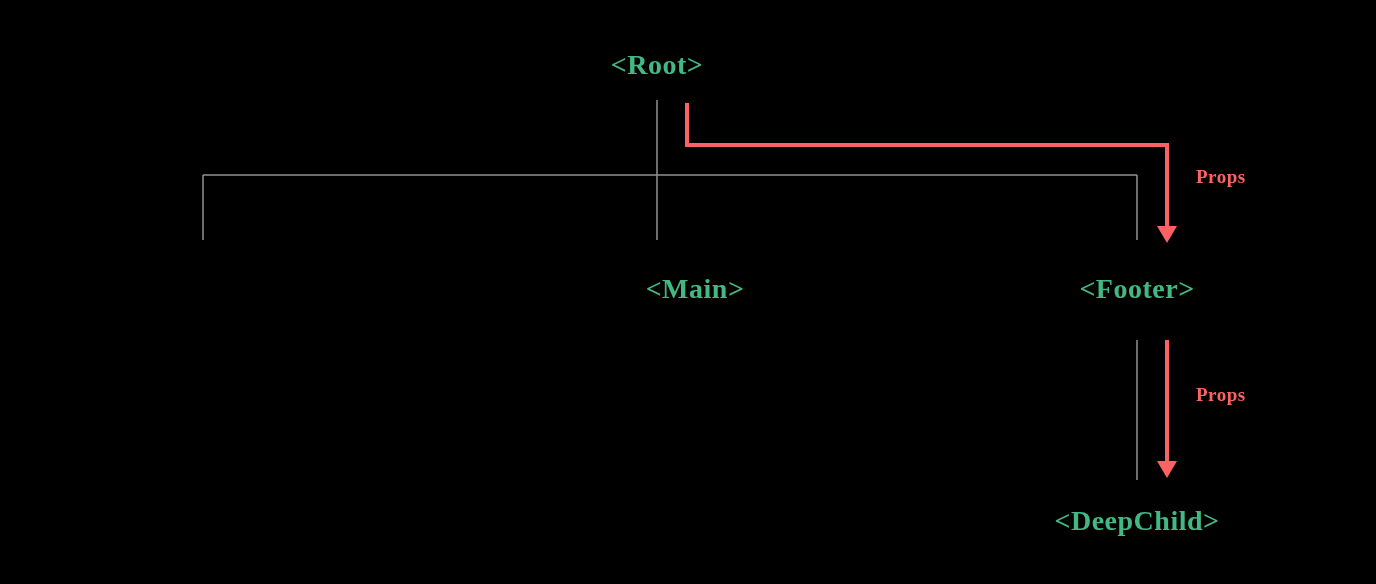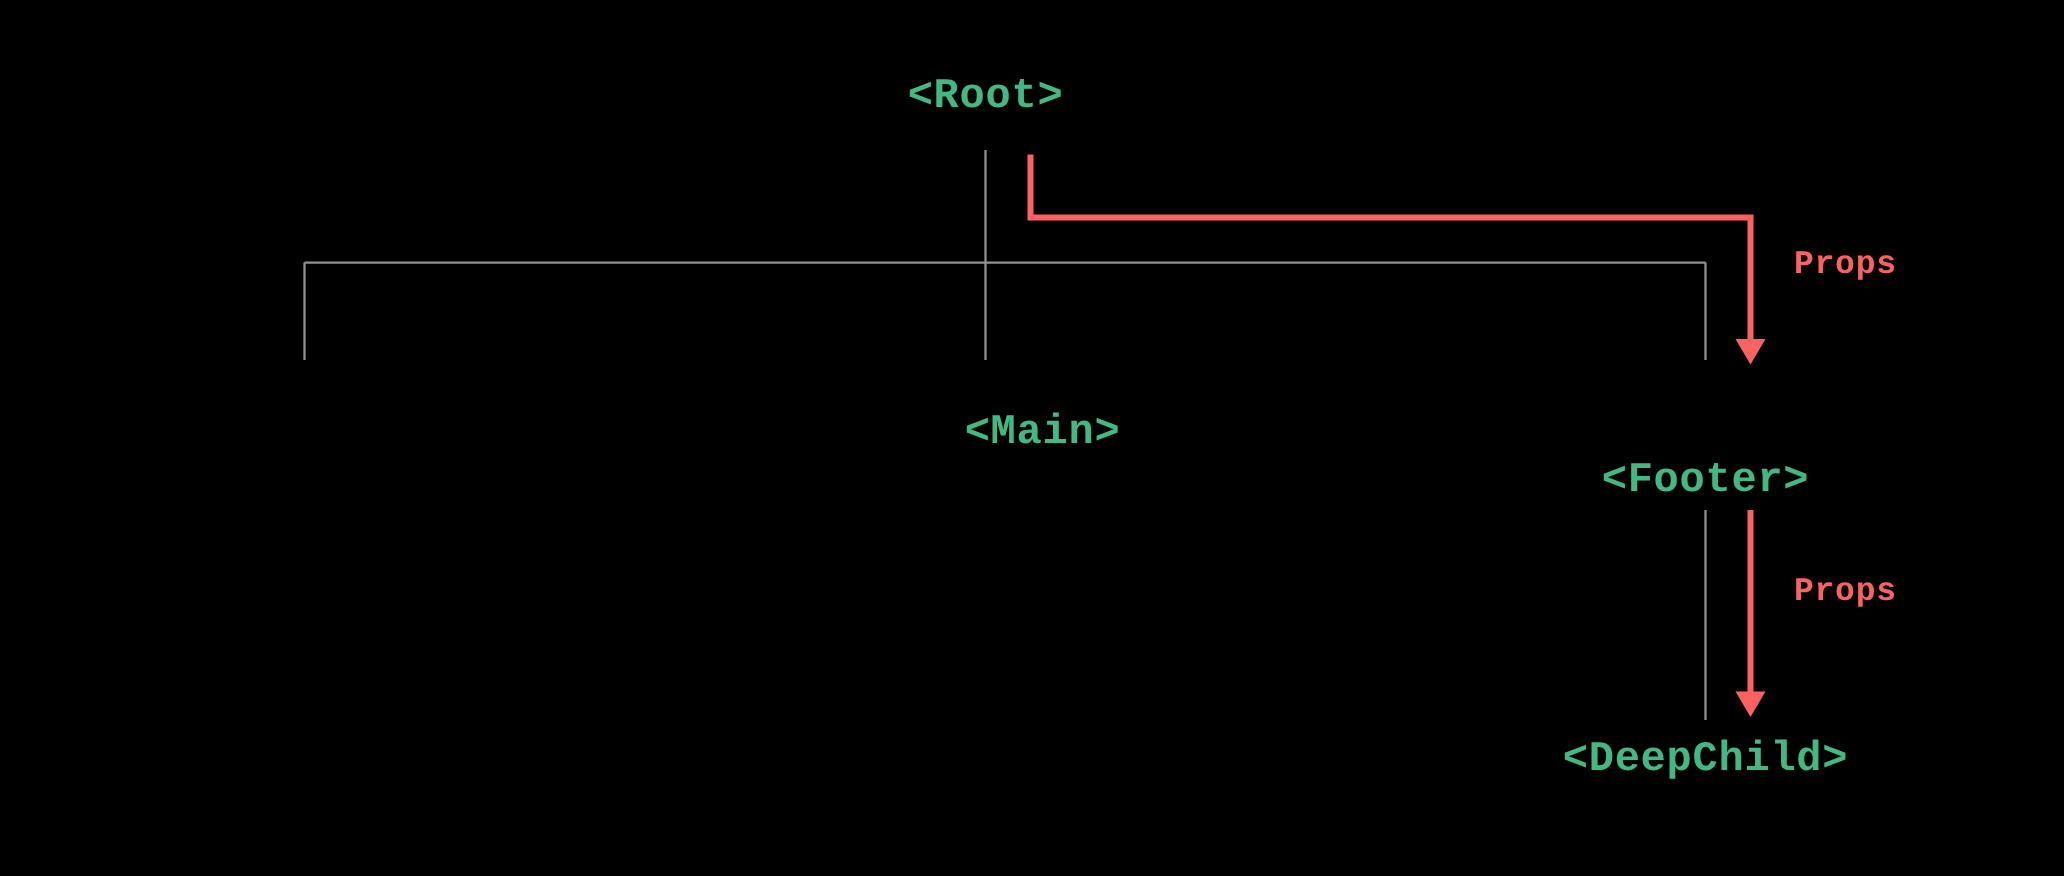--- a/index.html
+++ b/index.html
@@ -6,41 +6,41 @@
     margin: 0;
     padding: 0;
     background: #000000;
   }
   .canvas {
     position: relative;
     width: 1376px;
     height: 563px;
     background: var(--bg, #000000);
     overflow: hidden;
-    font-family: Liberation Mono, monospace;
+    font-family: Liberation Serif, serif;
   }
   .lines-svg {
     position: absolute;
     top: 0;
     left: 0;
   }
   .node-label {
     position: absolute;
     transform: translateX(-50%);
     color: var(--green, #42b883);
     font-size: 28px;
     font-weight: bold;
     line-height: 30px;
     white-space: nowrap;
     letter-spacing: 0.5px;
   }
   .props-label {
     position: absolute;
     color: var(--red, #ff6666);
-    font-size: 22px;
+    font-size: 19px;
     font-weight: bold;
     line-height: 24px;
     white-space: nowrap;
     letter-spacing: 0.5px;
   }
 </style>
 </head>
 <body>
 
 <div class="canvas">
@@ -64,21 +64,21 @@
       <polygon points="1157,226 1177,226 1167,243"></polygon>
       <polygon points="1157,461 1177,461 1167,478"></polygon>
     </g>
   </svg>
 
   <span class="node-label" style="left:657px; top:50px;">&lt;Root&gt;</span>
 
 
   <span class="node-label" style="left:695px; top:274px;">&lt;Main&gt;</span>
 
-  <span class="node-label" style="left:1137px; top:274px;margin-top:32px;">&lt;Footer&gt;</span>
+  <span class="node-label" style="left:1137px; top:274px;">&lt;Footer&gt;</span>
 
-  <span class="node-label" style="left:1137px; top:492px;">&lt;DeepChild&gt;</span>
+  <span class="node-label" style="left:1137px; top:506px;">&lt;DeepChild&gt;</span>
 
   <span class="props-label" style="left:1196px; top:165px;">Props</span>
 
   <span class="props-label" style="left:1196px; top:383px;">Props</span>
 
 </div>
 
 </body></html>

